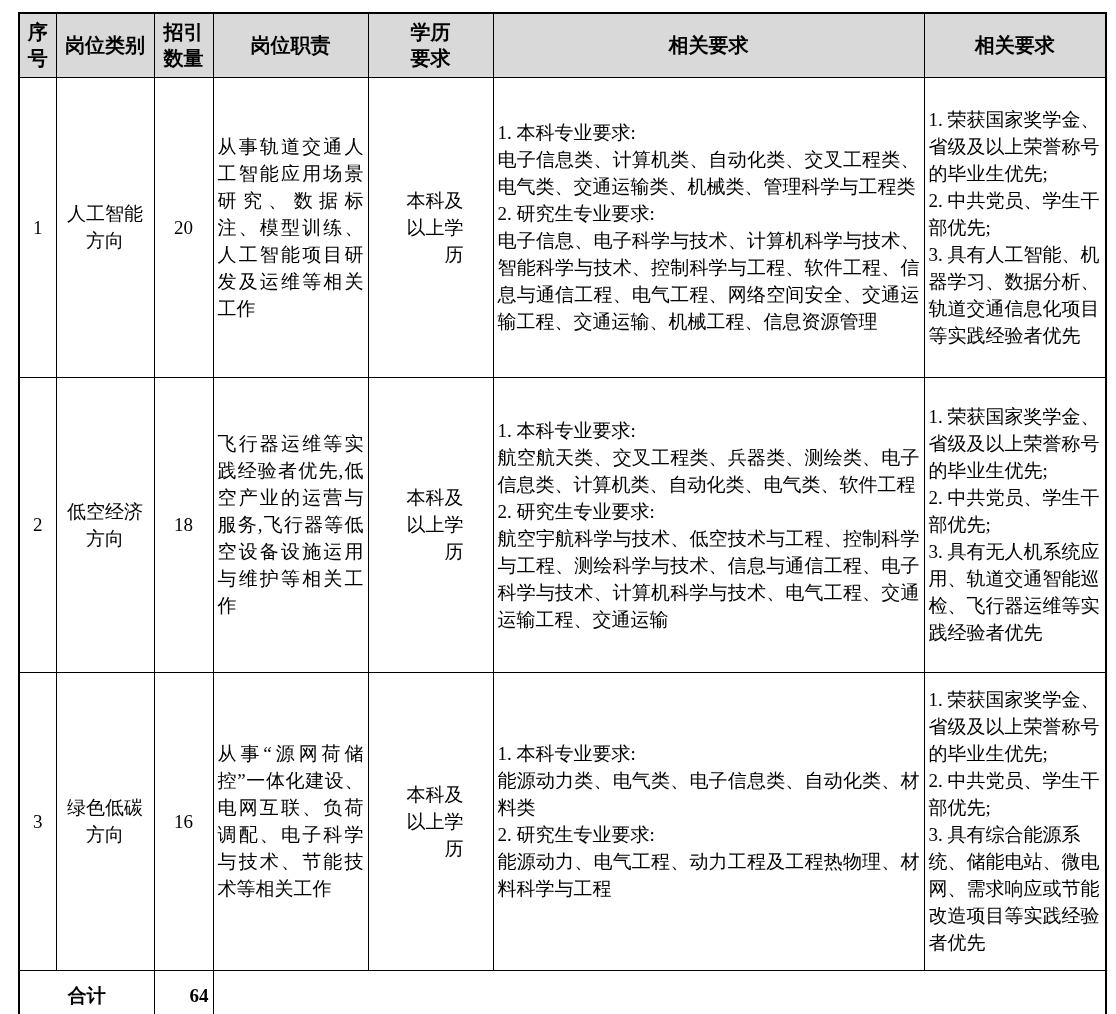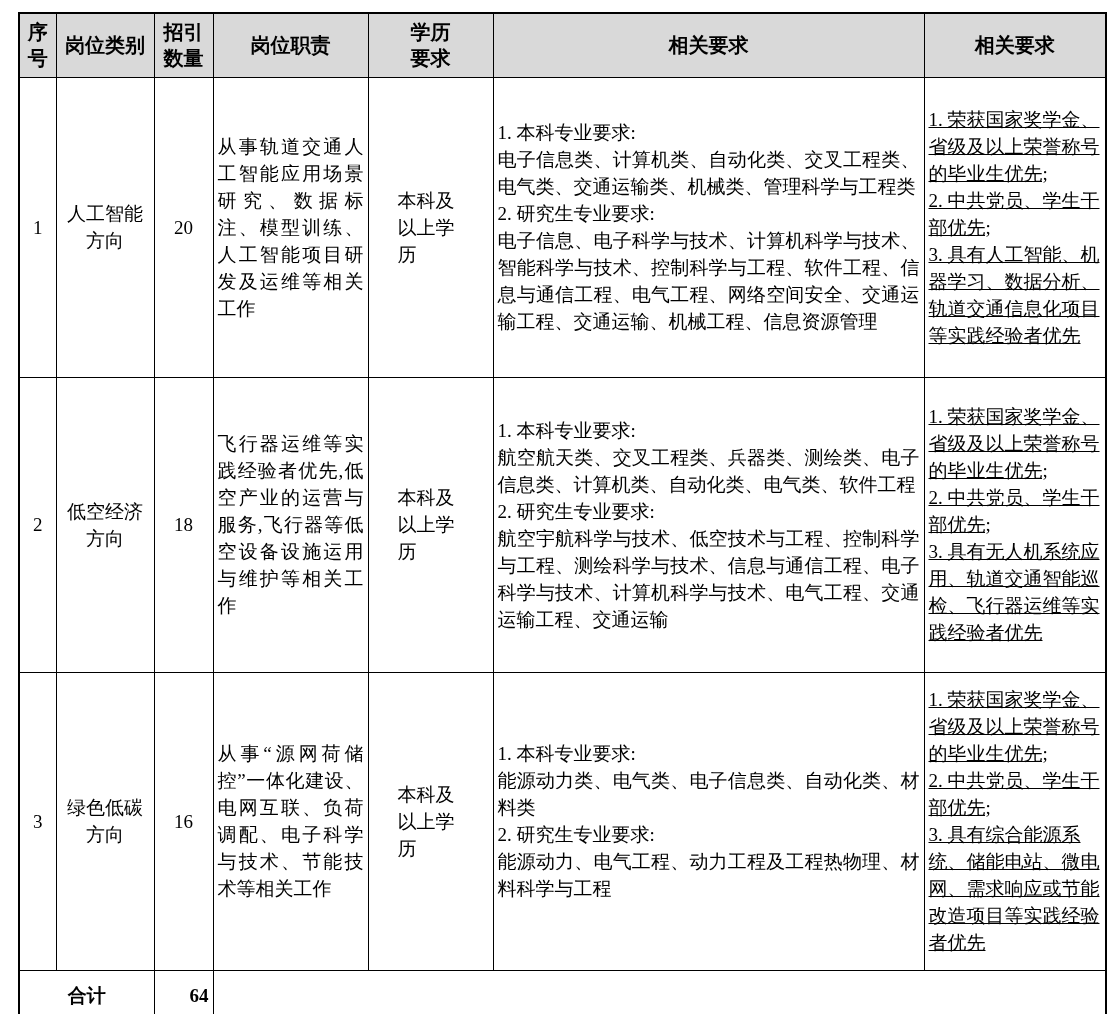--- a/index.html
+++ b/index.html
@@ -44,28 +44,28 @@
   tr.r3    { height: 298px; }
   tr.total { height: 52px; }
 
   td.c-center { text-align: center; }
   td.c-duty   { padding: 4px 11px; margin-left: 30px; }
   td.c-duty .duty { text-align: justify; }
   td.c-edu    { text-align: center; }
   td.c-edu .edu {
     display: inline-block;
     width: 66px;
-    text-align: left;
+    text-align: right;
     vertical-align: middle;
   }
   td.c-major { padding: 4px 8px; }
   td.c-major .mj-label { font-weight: normal; }
   td.c-major .mj-text  { text-align: justify; }
   td.c-related { padding: 4px 10px 4px 12px; }
-  .pre { white-space: pre-line; text-decoration: underline; }
+  .pre { white-space: pre-line; }
 
   td.c-total-label {
     text-align: center;
     font-weight: bold;
     font-size: 21px;
   }
   td.c-total-value {
     text-align: right;
     font-weight: bold;
     font-size: 21px;

